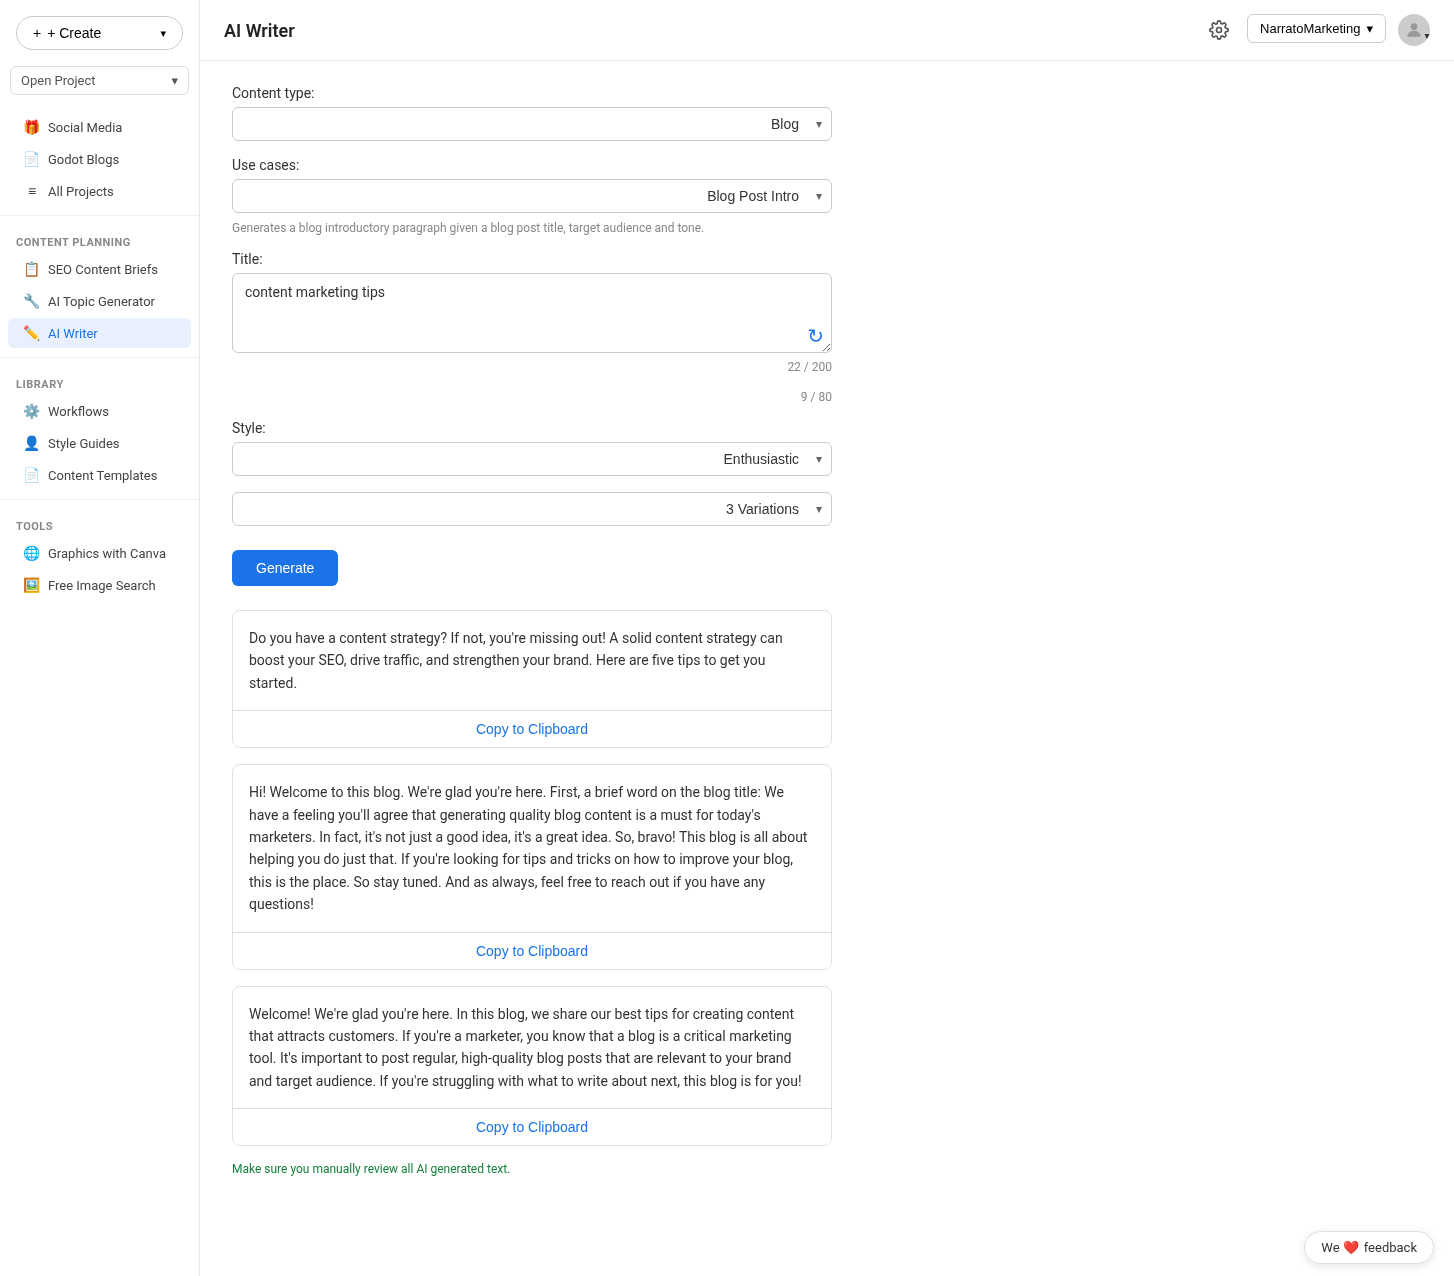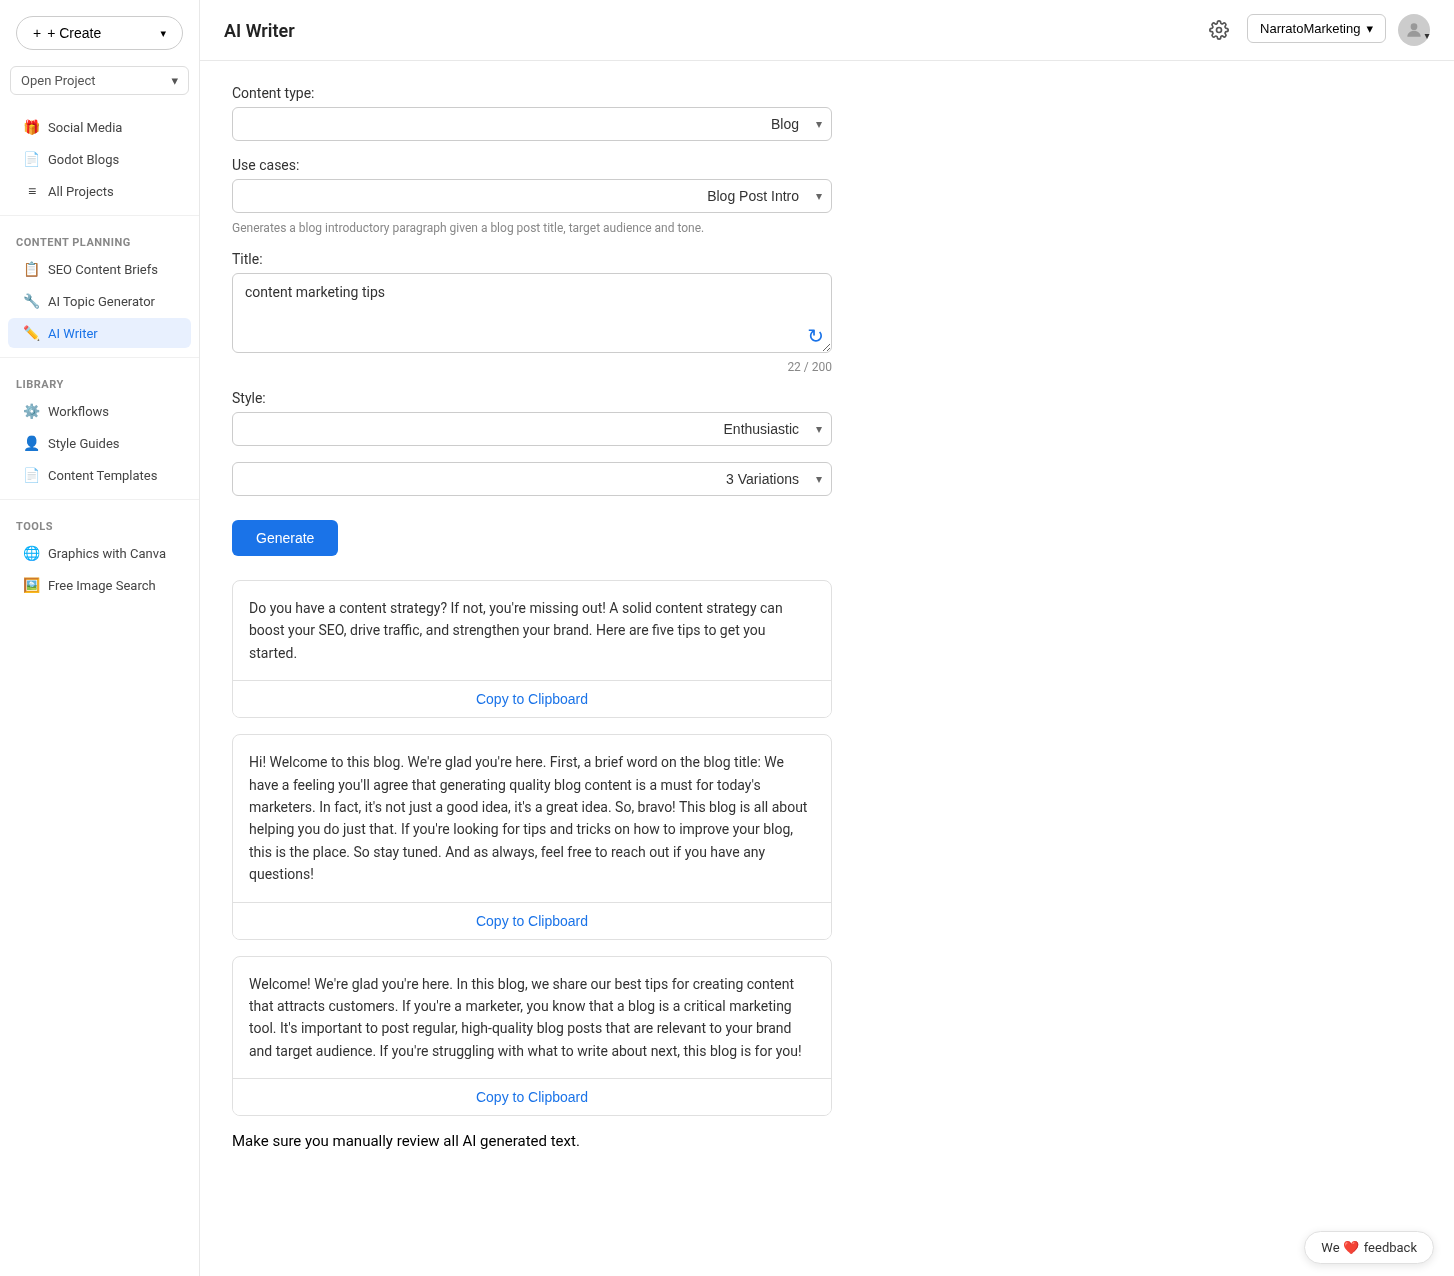--- a/index.html
+++ b/index.html
@@ -37,21 +37,21 @@
     .refresh-icon { position: absolute; right: 8px; bottom: 8px; cursor: pointer; color: #1a73e8; font-size: 20px; }
     .char-count { font-size: 12px; color: #888; text-align: right; margin-bottom: 16px; }
     .input-wrapper { position: relative; margin-bottom: 4px; }
     .input-wrapper input { width: 100%; padding: 8px 12px; border: 1px solid #ccc; border-radius: 6px; font-size: 14px; color: #333; font-family: inherit; }
     .generate-btn { background: #1a73e8; color: #fff; border: none; border-radius: 6px; padding: 10px 24px; font-size: 14px; font-weight: 500; cursor: pointer; margin-top: 8px; margin-bottom: 24px; }
 
     
     .result-card { border: 1px solid #e0e0e0; border-radius: 8px; margin-bottom: 16px; overflow: hidden; max-width: 600px; }
     .result-text { padding: 16px; font-size: 14px; line-height: 1.6; color: #333; }
     .copy-btn { width: 100%; padding: 10px; border: none; border-top: 1px solid #e0e0e0; background: #fff; color: #1a73e8; font-size: 14px; cursor: pointer; text-align: center; }
-    .disclaimer { font-size: 15px; color: #000000; margin-top: 16px; max-width: 600px; }
+    .disclaimer { font-size: 12px; color: #15803d; margin-top: 16px; max-width: 600px; }
     .feedback-btn { position: fixed; bottom: 12px; right: 20px; display: flex; align-items: center; gap: 4px; background: #fff; border: 1px solid #e0e0e0; border-radius: 20px; padding: 8px 16px; font-size: 13px; cursor: pointer; box-shadow: 0 2px 8px rgba(0,0,0,0.1); }
     .heart { color: #e53935; }
 
     .field-group { margin-bottom: 16px; }
     .variations-select { margin-top: 8px; }
   </style>
 </head>
 <body>
 
 <div class="sidebar">
@@ -186,20 +186,21 @@
         <div class="field-label">Title:</div>
         <div class="textarea-wrapper">
           <textarea rows="3" style="">content marketing tips</textarea>
           <span class="refresh-icon">↻</span>
         </div>
         <div class="char-count">22 / 200</div>
       </div>
 
       
       <div class="field-group">
+        <div class="char-count">9 / 80</div>
       </div>
 
       
       <div class="field-group">
         <div class="field-label">Style:</div>
         <div class="select-wrapper">
           <select>
             <option>Enthusiastic</option>
             <option>Professional</option>
             <option>Casual</option>

